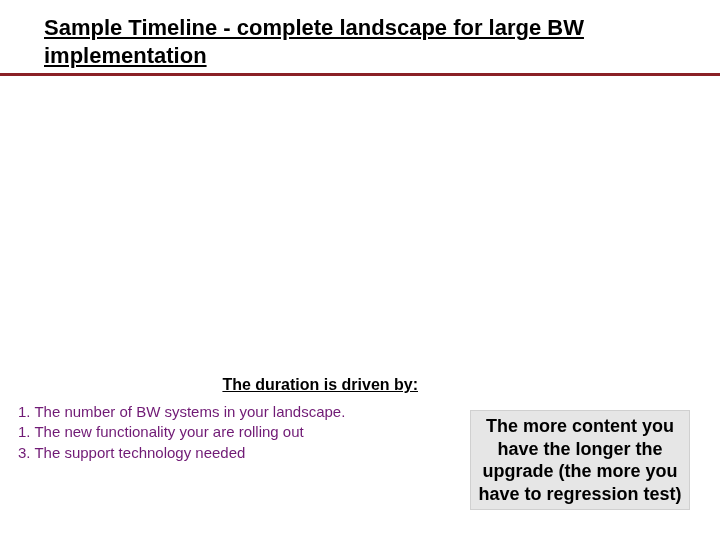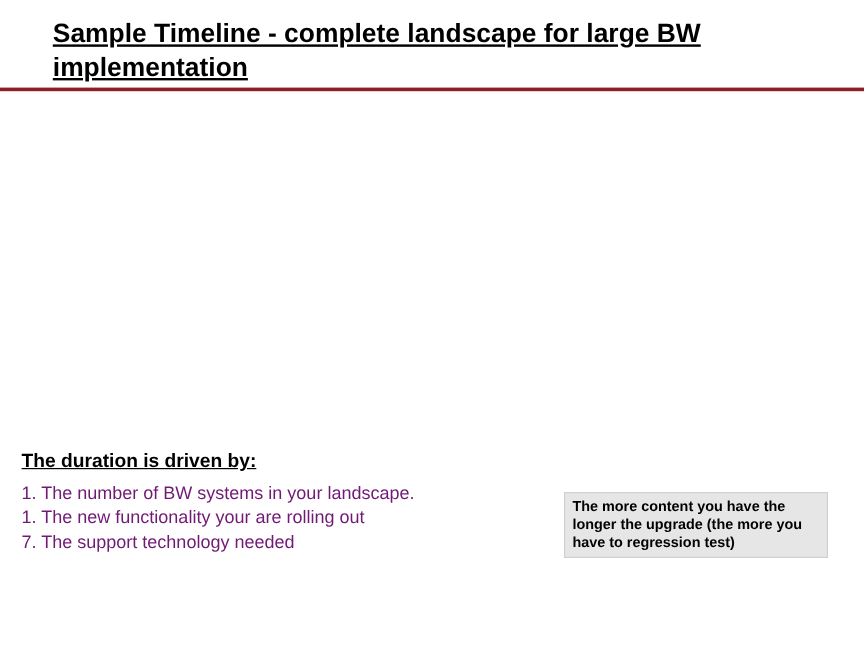--- a/index.html
+++ b/index.html
@@ -41,36 +41,37 @@
       left: 18px;
       top: 376px;
       width: 400px;
     }
     .driven-heading {
       font-size: 16px;
       font-weight: bold;
       color: #000;
       text-decoration: underline;
       margin-bottom: 8px;
+      text-align: right;
     }
     .driven-items {
       font-size: 15px;
       color: #701a75;
       line-height: 1.35;
     }
     .note-box {
       position: absolute;
       right: 30px;
       top: 410px;
       width: 220px;
       padding: 4px 6px;
       background: #e6e6e6;
       border: 1px solid #d0d0d0;
-      text-align: left;
-      font-size: 12px;
+      text-align: center;
+      font-size: 18px;
       font-weight: bold;
       color: #000;
       line-height: 1.25;
     }
   </style>
 </head>
 <body>
 
 <div class="slide">
 
@@ -78,19 +79,19 @@
     <div class="title">Sample Timeline - complete landscape for large BW implementation</div>
   </div>
 
   <div class="red-rule"></div>
 
   <div class="driven-block">
     <div class="driven-heading">The duration is driven by:</div>
     <div class="driven-items">
       <div>1. The number of BW systems in your landscape.</div>
       <div>1. The new functionality your are rolling out</div>
-      <div>7. The support technology needed</div>
+      <div>3. The support technology needed</div>
     </div>
   </div>
 
   <div class="note-box">The more content you have the longer the upgrade (the more you have to regression test)</div>
 
 </div>
 
 </body></html>

